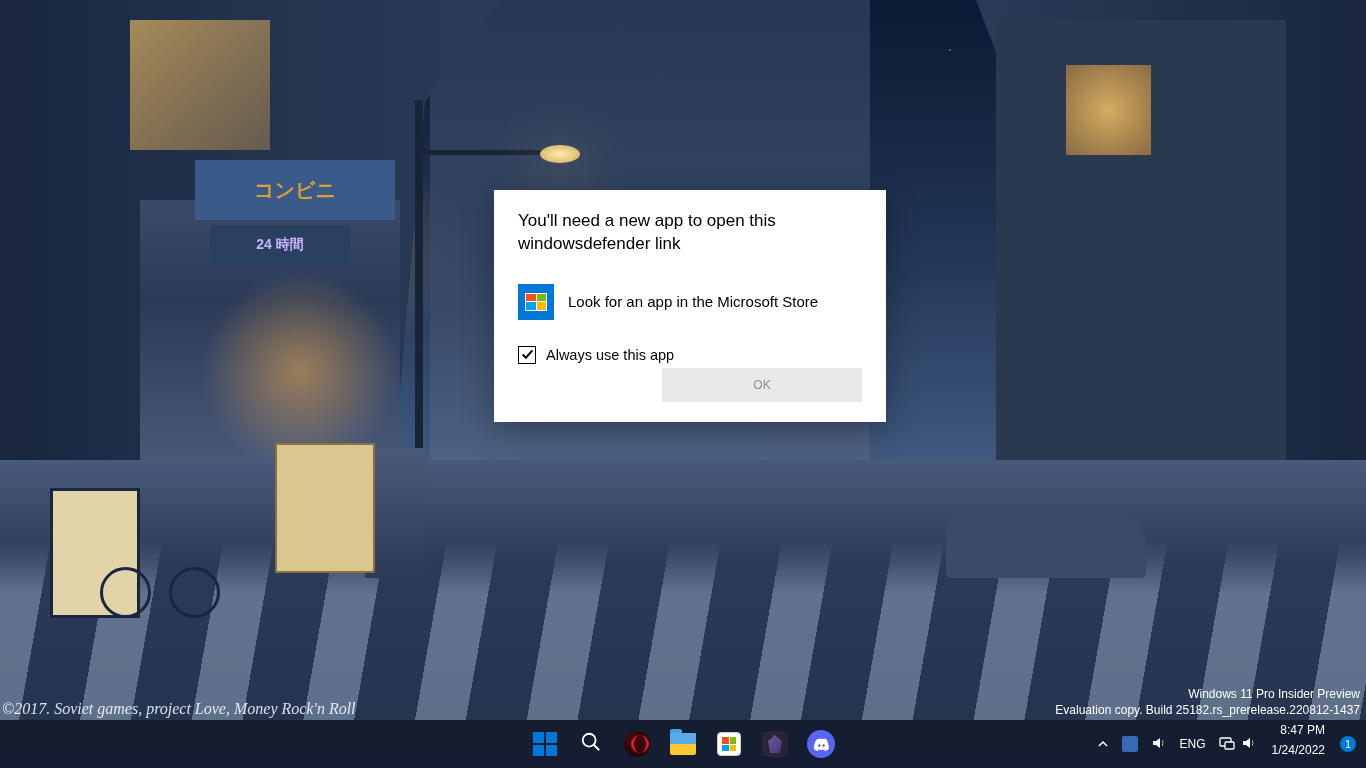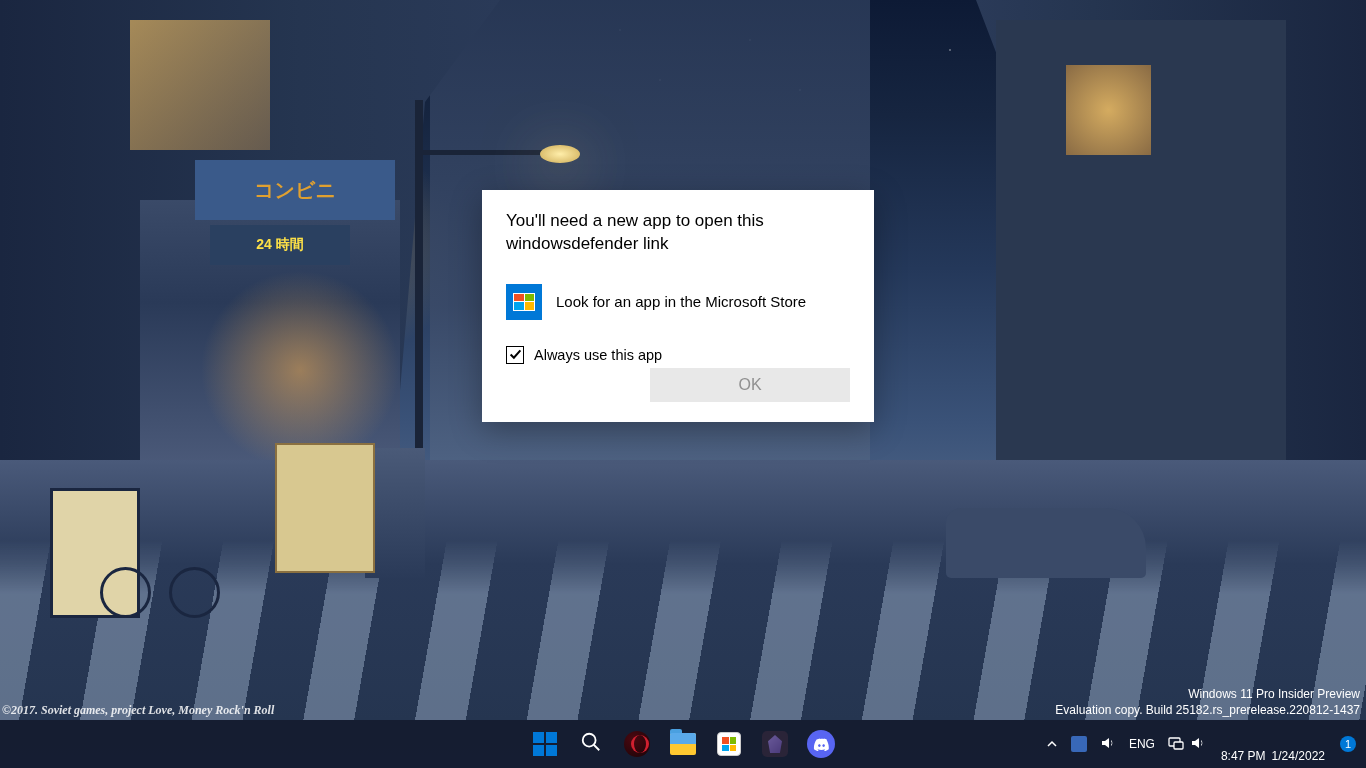--- a/index.html
+++ b/index.html
@@ -45,21 +45,21 @@
 }
 .shop-sign-blue {
   position: absolute; top: 160px; left: 195px; width: 200px; height: 60px;
   background: #3a5a8a;
   color: #e0a030; font-size: 20px; font-weight: bold;
   display: flex; align-items: center; justify-content: center;
 }
 .shop-sign-24 {
   position: absolute; top: 225px; left: 210px; width: 140px; height: 40px;
   background: #2a4060;
-  color: #fde047; font-size: 14px; font-weight: bold;
+  color: #c4b5fd; font-size: 14px; font-weight: bold;
   display: flex; align-items: center; justify-content: center;
 }
 .shop-window {
   position: absolute; top: 20px; left: 130px; width: 140px; height: 130px;
   background: linear-gradient(135deg, rgba(255,200,100,0.6), rgba(200,150,80,0.4));
 }
 .small-sign1 { position: absolute; top: 170px; left: 200px; width: 50px; height: 50px; background: #e8e0c8; border: 2px solid #a89060; color:#603020; font-size:9px; padding:3px;}
 .small-sign2 { position: absolute; top: 170px; left: 258px; width: 65px; height: 55px; background: #e8e0c8; border-radius:30px 30px 5px 5px; color:#8a3020; font-size:18px; text-align:center; padding-top:12px;}
 .bldg-right {
   position: absolute; top: 0; right: 0; width: 390px; height: 680px;
@@ -125,32 +125,31 @@
 .poster-girl {
   position: absolute; bottom: 150px; left: 50px; width: 90px; height: 130px;
   background: #e0d4a8; border: 3px solid #1a2640;
 }
 .poster-ad {
   position: absolute; bottom: 195px; left: 275px; width: 100px; height: 130px;
   background: #d8c890; border: 2px solid #8a7040;
 }
 .wallpaper-credit {
   position: absolute; bottom: 50px; left: 2px;
-  font-family: serif; font-style: italic; font-size: 12px;
+  font-family: serif; font-style: italic; font-size: 16px;
   color: rgba(255,255,255,0.85);
-  font-weight: bold;
 }
 .watermark {
   position: absolute; bottom: 50px; right: 6px;
   text-align: right; color: #fff; font-size: 12px; line-height: 1.35;
 }
 
 
 .dialog {
-  position: absolute; top: 190px; left: 482px; width: 392px;
+  position: absolute; top: 190px; left: 494px; width: 392px;
   background: #fff; box-shadow: 0 8px 30px rgba(0,0,0,0.3);
   padding: 20px 24px 20px 24px;
 }
 .dialog-title {
   font-size: 17px; color: #000; font-weight: 400; line-height: 1.35;
   margin-bottom: 28px;
 }
 .ms-store-item {
   display: flex; align-items: center; gap: 14px; margin-bottom: 26px;
   cursor: pointer;
@@ -175,21 +174,21 @@
 }
 .checkbox {
   width: 18px; height: 18px; border: 1.5px solid #000; background: #fff;
   display: flex; align-items: center; justify-content: center;
 }
 .checkbox svg { width: 13px; height: 13px; }
 .checkbox-label { font-size: 14.5px; color: #000; }
 .dialog-btn-row { display: flex; justify-content: flex-end; }
 .ok-btn {
   width: 200px; height: 34px; background: #e8e8e8; border: none;
-  color: #909090; font-size: 16px; cursor: default;
+  color: #909090; font-size: 12px; cursor: default;
 }
 
 
 .taskbar {
   position: absolute; bottom: 0; left: 0; right: 0; height: 48px;
   background: rgba(15, 22, 40, 0.92);
   display: flex; align-items: center;
 }
 .taskbar-center {
   position: absolute; left: 50%; transform: translateX(-50%);
@@ -227,21 +226,21 @@
   display: flex; align-items: center; gap: 1px; color: #fff;
 }
 .tray-btn {
   height: 40px; padding: 0 6px; border-radius: 4px; cursor: pointer;
   display: flex; align-items: center; gap: 6px; font-size: 12px;
 }
 .chevron-up svg{width:12px;height:12px;stroke:#fff;}
 .bg-app-tray{width:16px;height:16px;background:#3868b8;border-radius:2px;}
 .speaker-ic svg{width:16px;height:16px;fill:#fff;}
 .net-ic svg{width:16px;height:16px;stroke:#fff;fill:none;}
-.clock-tray{display:flex;align-items:flex-end;line-height:1.15;font-size:12px;padding:0 8px;}
+.clock-tray{display:flex;flex-direction:column;align-items:flex-end;line-height:1.15;font-size:12px;padding:0 8px;}
 .notif-badge{width:16px;height:16px;border-radius:50%;background:#0078d7;color:#fff;font-size:11px;display:flex;align-items:center;justify-content:center;margin:0 6px;}
 </style>
 </head>
 <body>
 
 <div class="wallpaper">
   <div class="sky-stars"></div>
   <div class="bldg-mid"></div>
   <div class="bldg-left"></div>
   <div class="shop-window"></div>

